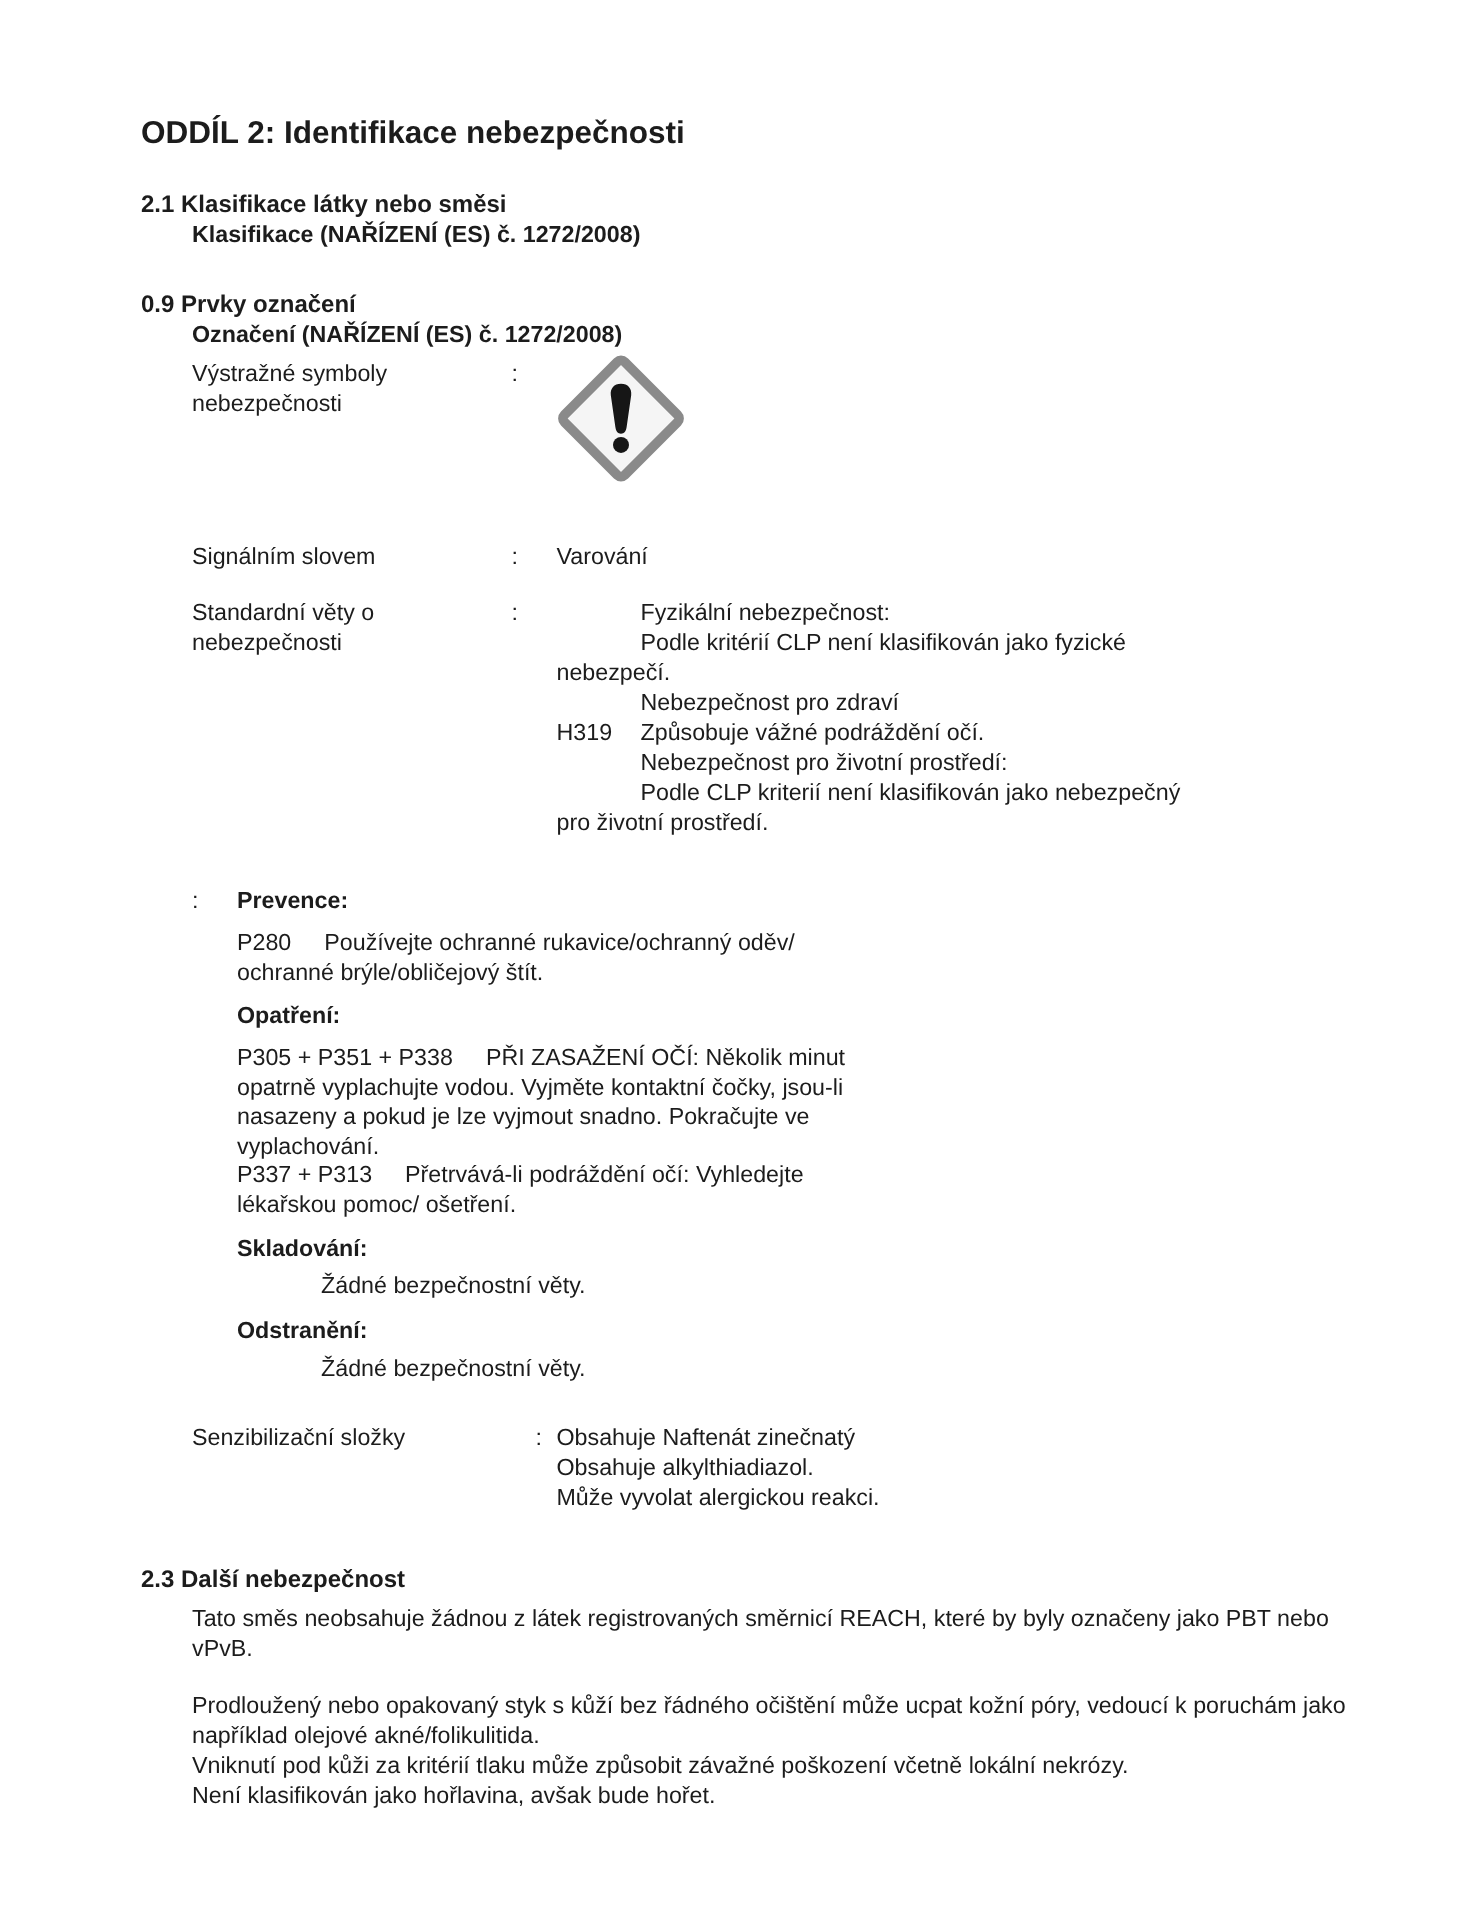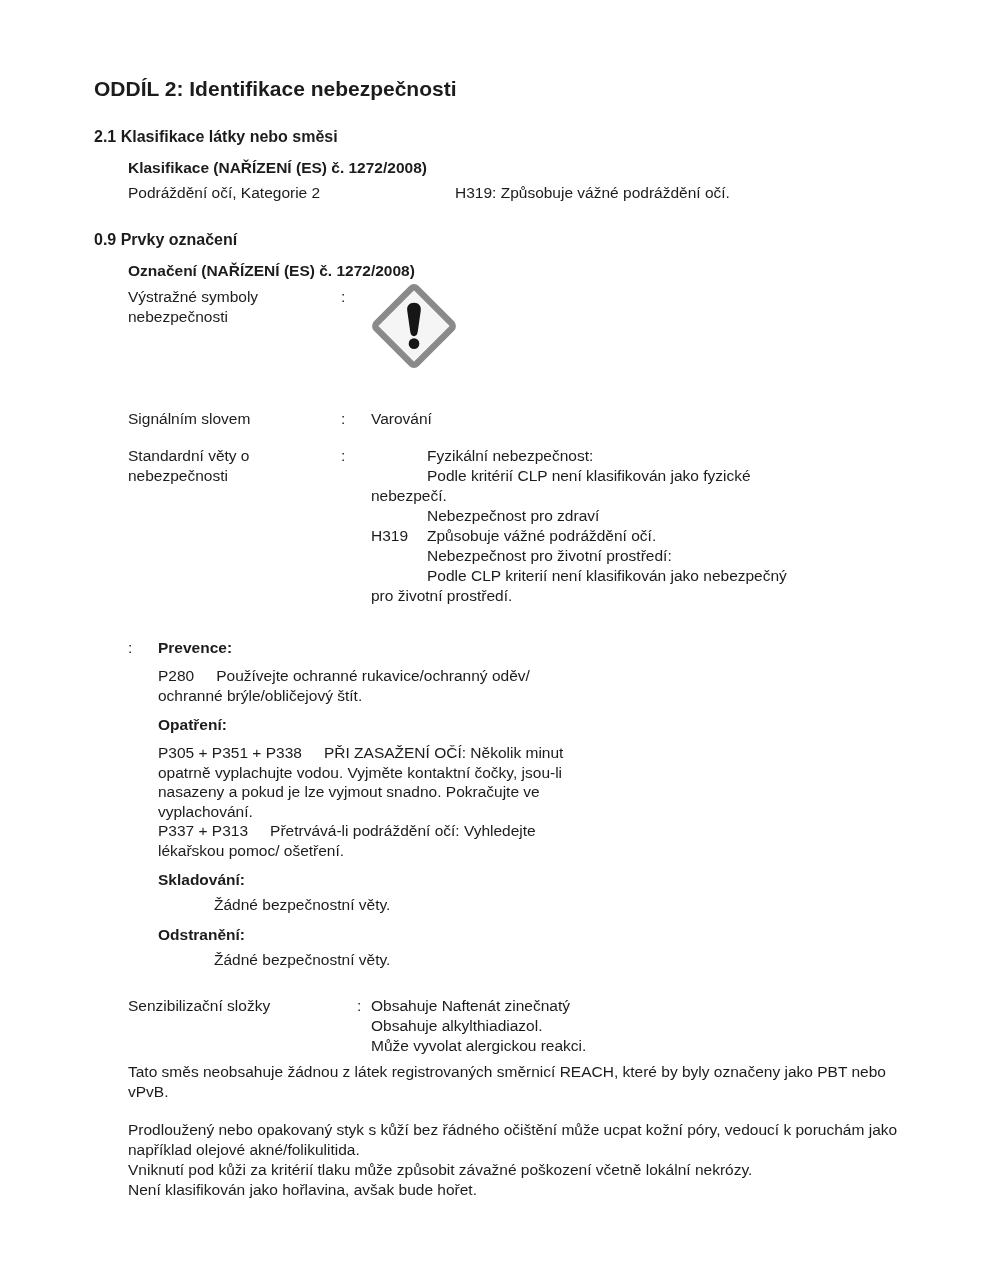--- a/index.html
+++ b/index.html
@@ -23,44 +23,41 @@
   .code{display:inline-block;width:56px}
   .pcode{margin-right:22px}
   .bold{font-weight:bold}
   p{margin:0}
   .lh195{line-height:19.5px}
   .wide{width:792px}
   .mt5{margin-top:5px}
   .mt6{margin-top:6px}
   .mt8{margin-top:8px}
   .mt10{margin-top:10px}
-  .mt12{margin-top:11px}
+  .mt12{margin-top:0}
   .mt17{margin-top:17px}
   .mt18{margin-top:18px}
   .mt24{margin-top:40px}
   .mt26{margin-top:26px}
   .mt29{margin-top:26px}
   .mt32{margin-top:32px}
   .mt34{margin-top:34px}
   .c1{display:inline-block;width:327px}
   .ghs{display:block;margin-top:-4px}
 </style>
 </head>
 <body>
 
 <div class="doc">
 
   <div class="h1">ODDÍL 2: Identifikace nebezpečnosti</div>
 
   <div class="h2 mt29">2.1 Klasifikace látky nebo směsi</div>
   <div class="indent">
     <div class="h3 mt12">Klasifikace (NAŘÍZENÍ (ES) č. 1272/2008)</div>
-    <div class="mt5">
-      <span class="c1">Podráždění očí, Kategorie 2</span><span>H319: Způsobuje vážné podráždění očí.</span>
-    </div>
   </div>
 
   <div class="h2 mt26">0.9 Prvky označení</div>
   <div class="indent">
     <div class="h3 mt12">Označení (NAŘÍZENÍ (ES) č. 1272/2008)</div>
 
     <div class="frow mt6">
       <div class="lbl">
         <div>Výstražné symboly</div>
         <div>nebezpečnosti</div>
@@ -126,20 +123,21 @@
       <div class="lbl">Senzibilizační složky</div>
       <div class="colon shift">:</div>
       <div class="val">
         <div>Obsahuje Naftenát zinečnatý</div>
         <div>Obsahuje alkylthiadiazol.</div>
         <div>Může vyvolat alergickou reakci.</div>
       </div>
     </div>
   </div>
 
+  <div class="h2 mt34">2.3 Další nebezpečnost</div>
   <div class="indent wide">
     <p class="mt6">Tato směs neobsahuje žádnou z látek registrovaných směrnicí REACH, které by byly označeny jako PBT nebo vPvB.</p>
     <div class="mt18">
       <div>Prodloužený nebo opakovaný styk s kůží bez řádného očištění může ucpat kožní póry, vedoucí k poruchám jako například olejové akné/folikulitida.</div>
       <div>Vniknutí pod kůži za kritérií tlaku může způsobit závažné poškození včetně lokální nekrózy.</div>
       <div>Není klasifikován jako hořlavina, avšak bude hořet.</div>
     </div>
   </div>
 
 </div>

